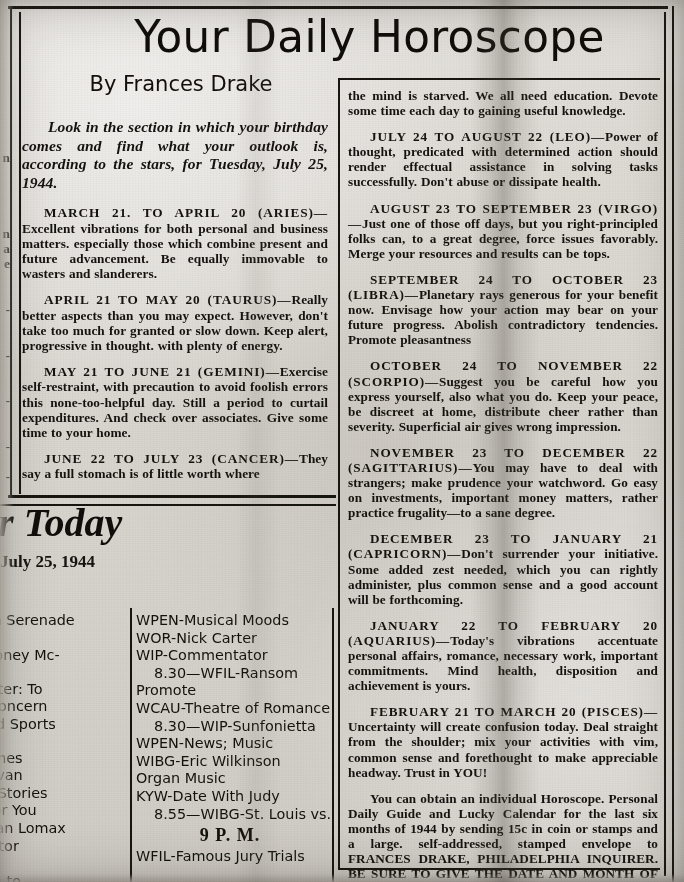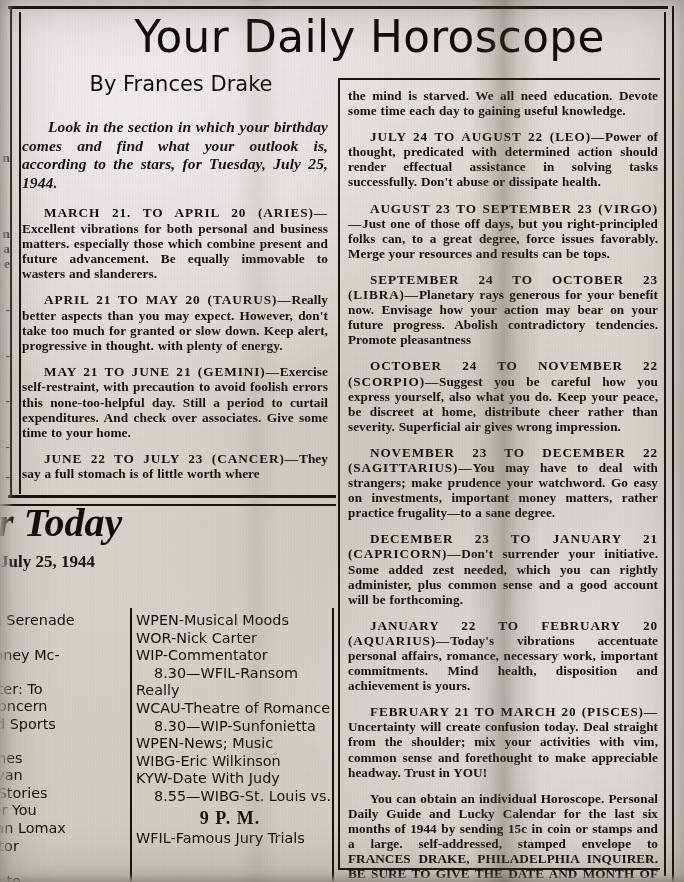--- a/index.html
+++ b/index.html
@@ -295,25 +295,26 @@
         <span class="radio-line">R-Stan Lomax</span>
         <span class="radio-line">entator</span>
         <span class="radio-line">Wip</span>
         <span class="radio-line">nade to</span>
       </div>
     <div class="radio-col" id="radio-col-2">
         <span class="radio-line">WPEN-Musical Moods</span>
         <span class="radio-line">WOR-Nick Carter</span>
         <span class="radio-line">WIP-Commentator</span>
         <span class="radio-line indent">8.30—WFIL-Ransom</span>
-        <span class="radio-line">Really</span>
+        <span class="radio-line">Promote</span>
         <span class="radio-line">WCAU-Theatre of Romance</span>
         <span class="radio-line indent">8.30—WIP-Sunfonietta</span>
         <span class="radio-line">WPEN-News; Music</span>
         <span class="radio-line">WIBG-Eric Wilkinson</span>
+        <span class="radio-line">Organ Music</span>
         <span class="radio-line">KYW-Date With Judy</span>
         <span class="radio-line indent">8.55—WIBG-St. Louis vs.</span>
         <span class="time-head">9 P. M.</span>
         <span class="radio-line">WFIL-Famous Jury Trials</span>
       </div>
 
     <div class="edge-fade"></div>
     <div id="bottom-crop"></div>
   </div>
 

